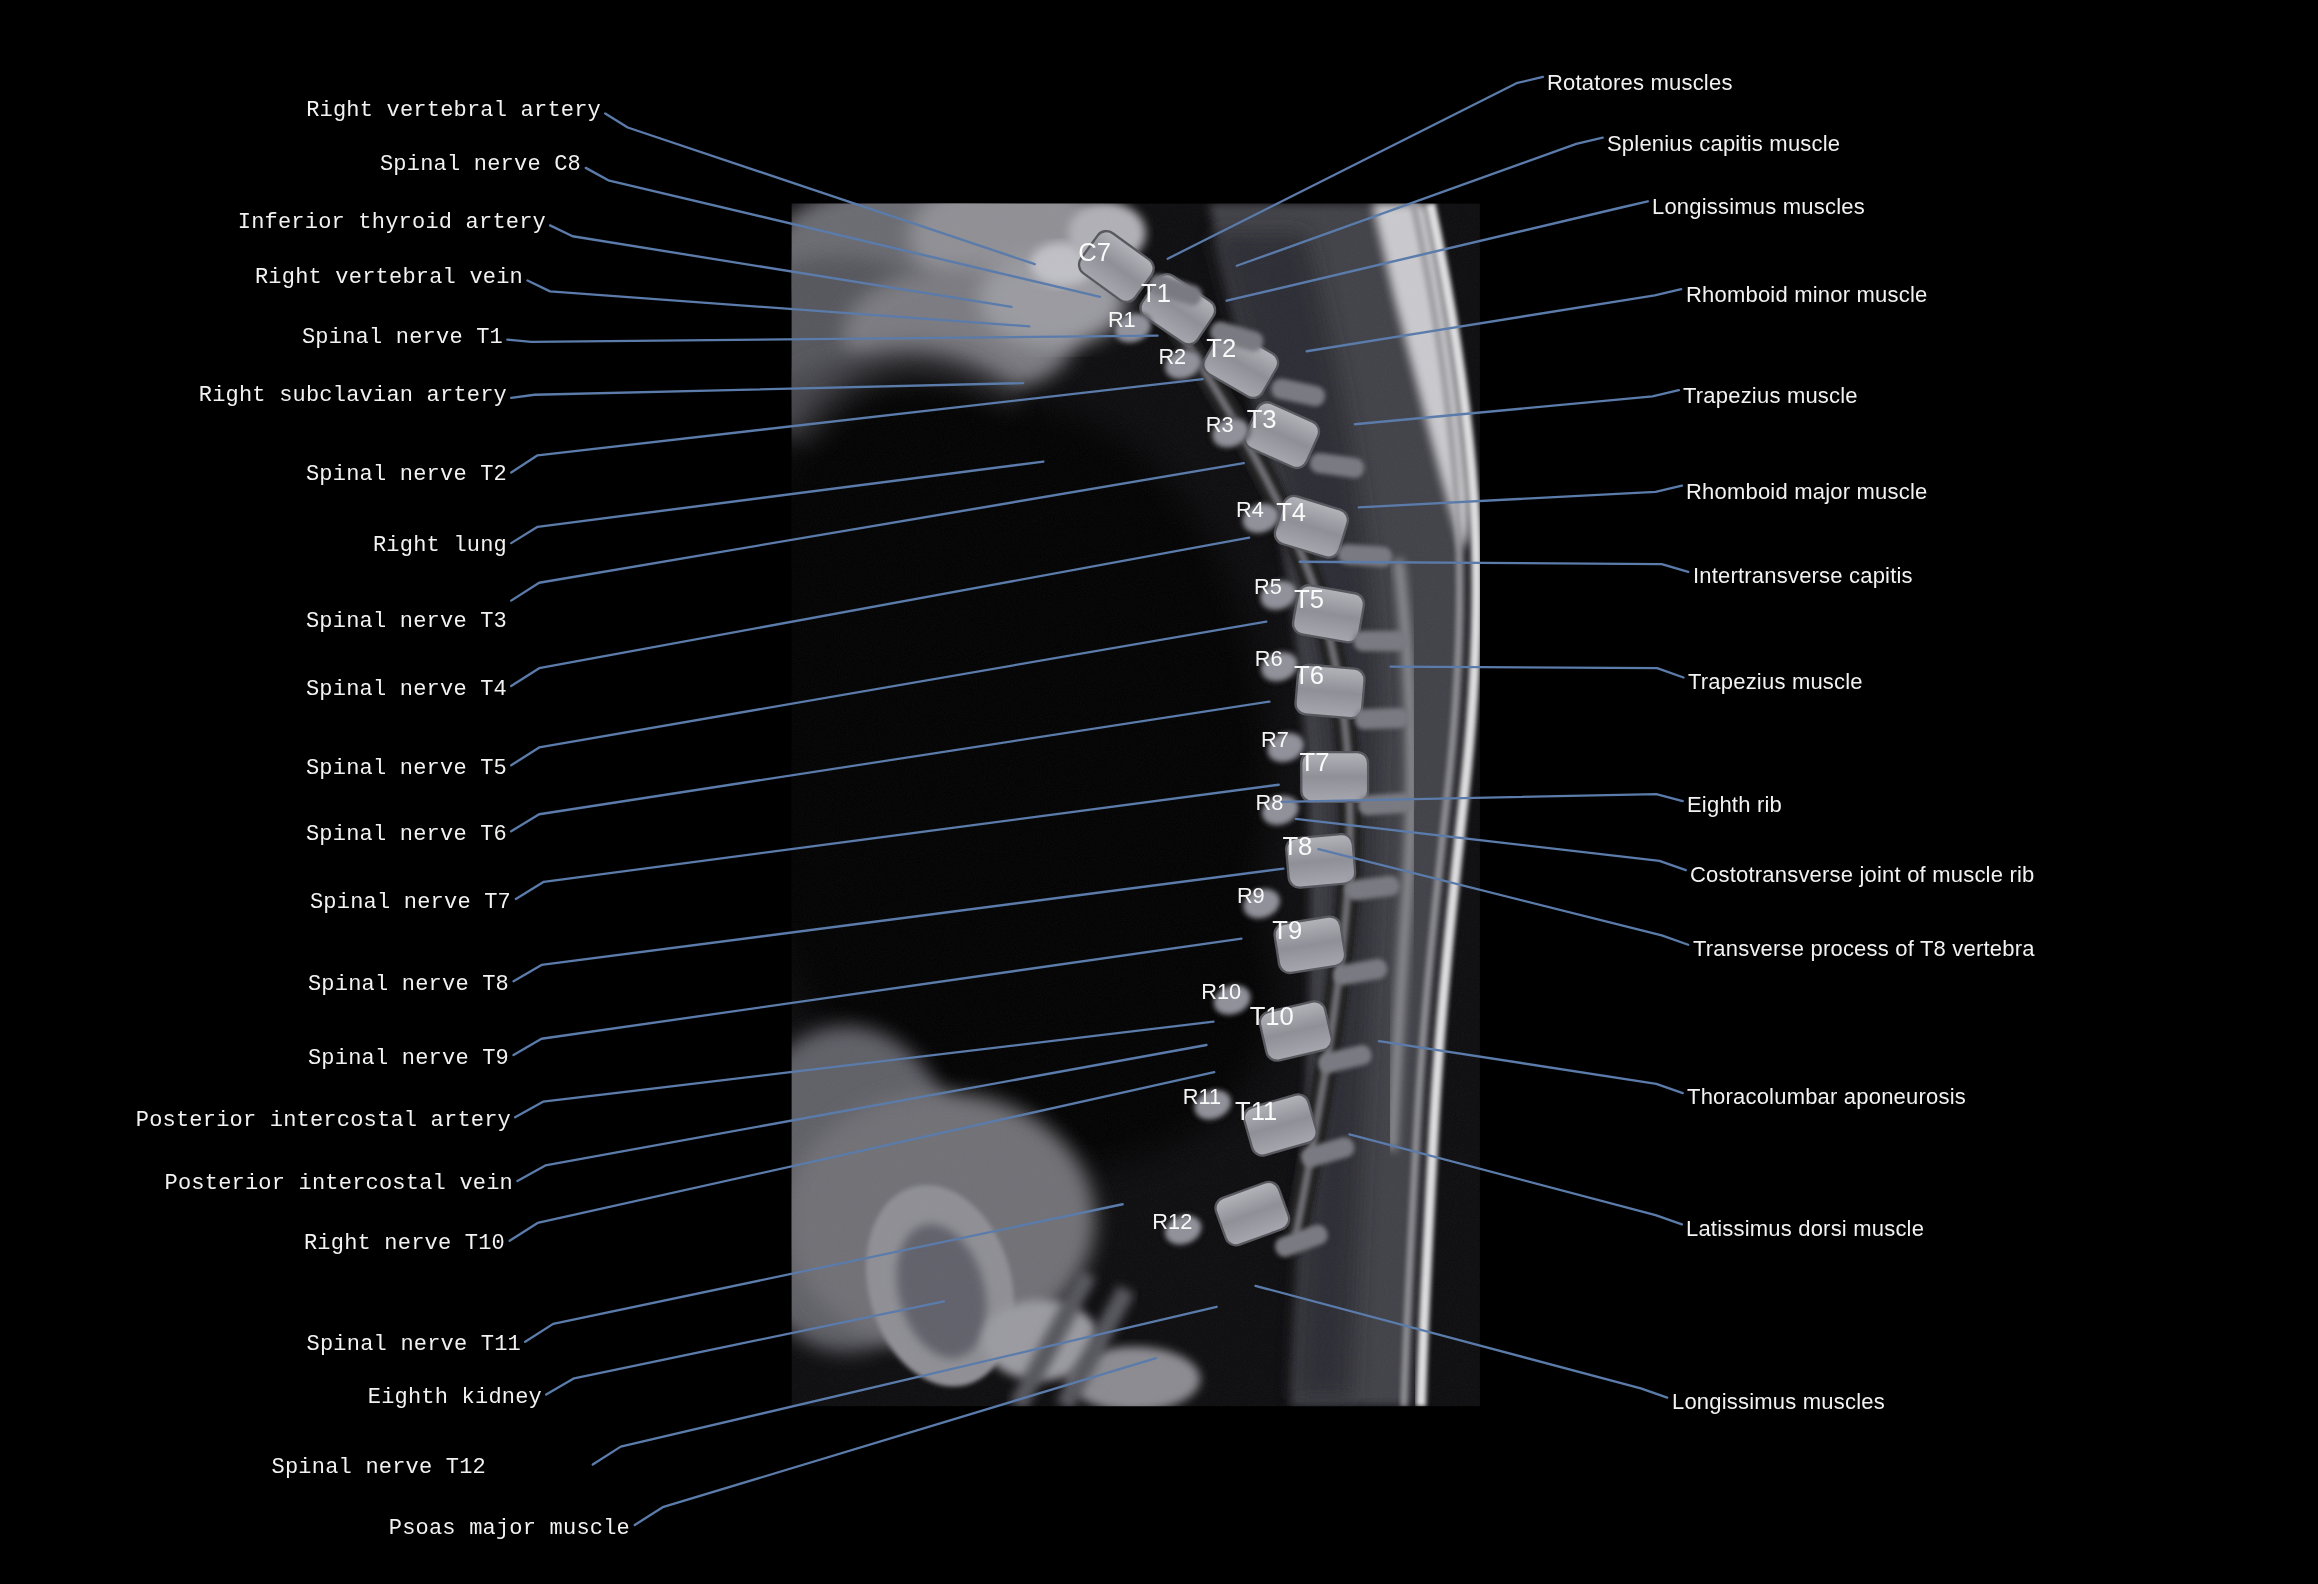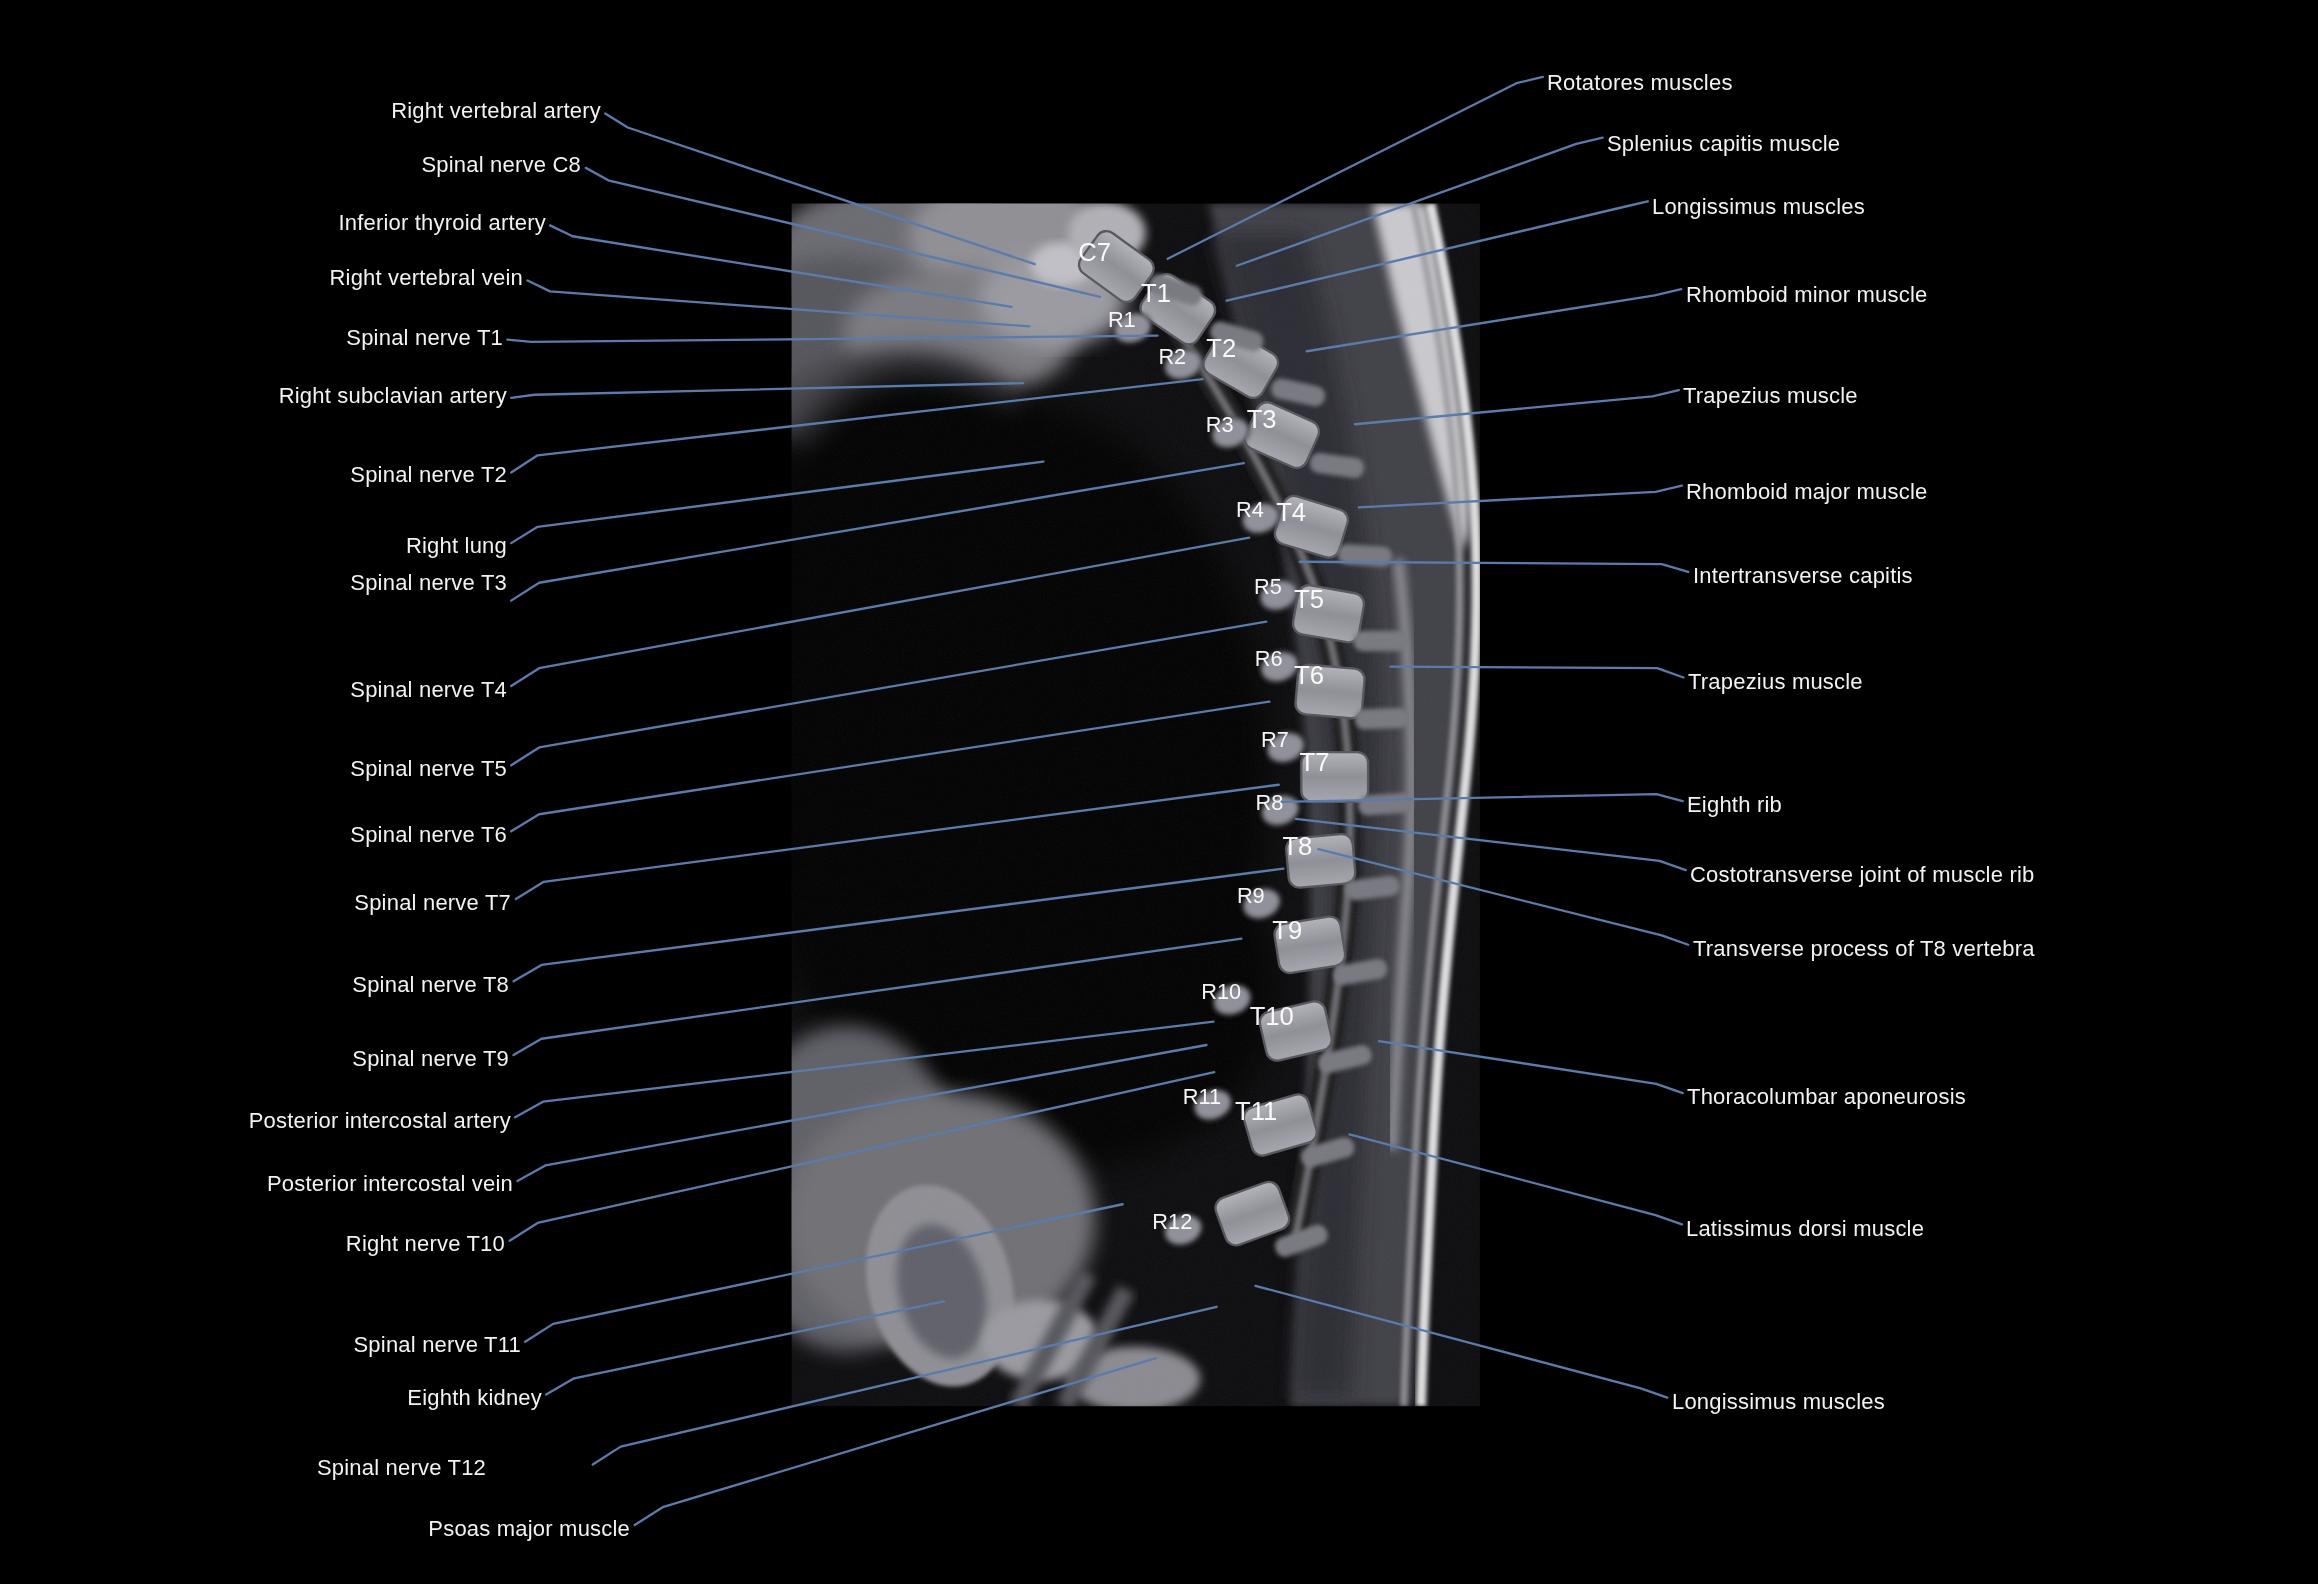--- a/index.html
+++ b/index.html
@@ -2,21 +2,21 @@
 <html style="font-size:12.4px"><head>
 <meta charset="utf-8">
 <style>
   html,body{margin:0;padding:0;background:#000;}
   #stage{position:relative;width:2319px;height:1585px;background:#000;overflow:hidden;
          font-family:"Liberation Sans", sans-serif;}
   svg{position:absolute;left:0;top:0;}
   .lbl{position:absolute;height:34px;line-height:34px;font-size:22px;color:#f2f2f2;
        white-space:nowrap;letter-spacing:0.2px;}
   .lbl.right{text-align:left;}
-  .lbl.left{text-align:right;}
+  .lbl.left{text-align:right;font-family:Liberation Mono, monospace;}
   .imglbl{fill:#ffffff;opacity:.95;font-family:"Liberation Sans",sans-serif;}
   .vert{font-size:33px;}
   .rib{font-size:28px;}
 </style>
 </head>
 <body>
 
 <div id="stage">
 
 <svg width="2319" height="1585" viewBox="0 0 2985 2040">
@@ -215,21 +215,21 @@
 </svg>
 
   <div class="lbl left" style="right:1718px;top:94px">Right vertebral artery</div>
   <div class="lbl left" style="right:1738px;top:148px">Spinal nerve C8</div>
   <div class="lbl left" style="right:1773px;top:206px">Inferior thyroid artery</div>
   <div class="lbl left" style="right:1796px;top:261px">Right vertebral vein</div>
   <div class="lbl left" style="right:1816px;top:321px">Spinal nerve T1</div>
   <div class="lbl left" style="right:1812px;top:379px">Right subclavian artery</div>
   <div class="lbl left" style="right:1812px;top:458px">Spinal nerve T2</div>
   <div class="lbl left" style="right:1812px;top:529px">Right lung</div>
-  <div class="lbl left" style="right:1812px;top:566px">Spinal nerve T3</div>
+  <div class="lbl left" style="right:1812px;top:605px">Spinal nerve T3</div>
   <div class="lbl left" style="right:1812px;top:673px">Spinal nerve T4</div>
   <div class="lbl left" style="right:1812px;top:752px">Spinal nerve T5</div>
   <div class="lbl left" style="right:1812px;top:818px">Spinal nerve T6</div>
   <div class="lbl left" style="right:1808px;top:886px">Spinal nerve T7</div>
   <div class="lbl left" style="right:1810px;top:968px">Spinal nerve T8</div>
   <div class="lbl left" style="right:1810px;top:1042px">Spinal nerve T9</div>
   <div class="lbl left" style="right:1808px;top:1104px">Posterior intercostal artery</div>
   <div class="lbl left" style="right:1806px;top:1167px">Posterior intercostal vein</div>
   <div class="lbl left" style="right:1814px;top:1227px">Right nerve T10</div>
   <div class="lbl left" style="right:1798px;top:1328px">Spinal nerve T11</div>

